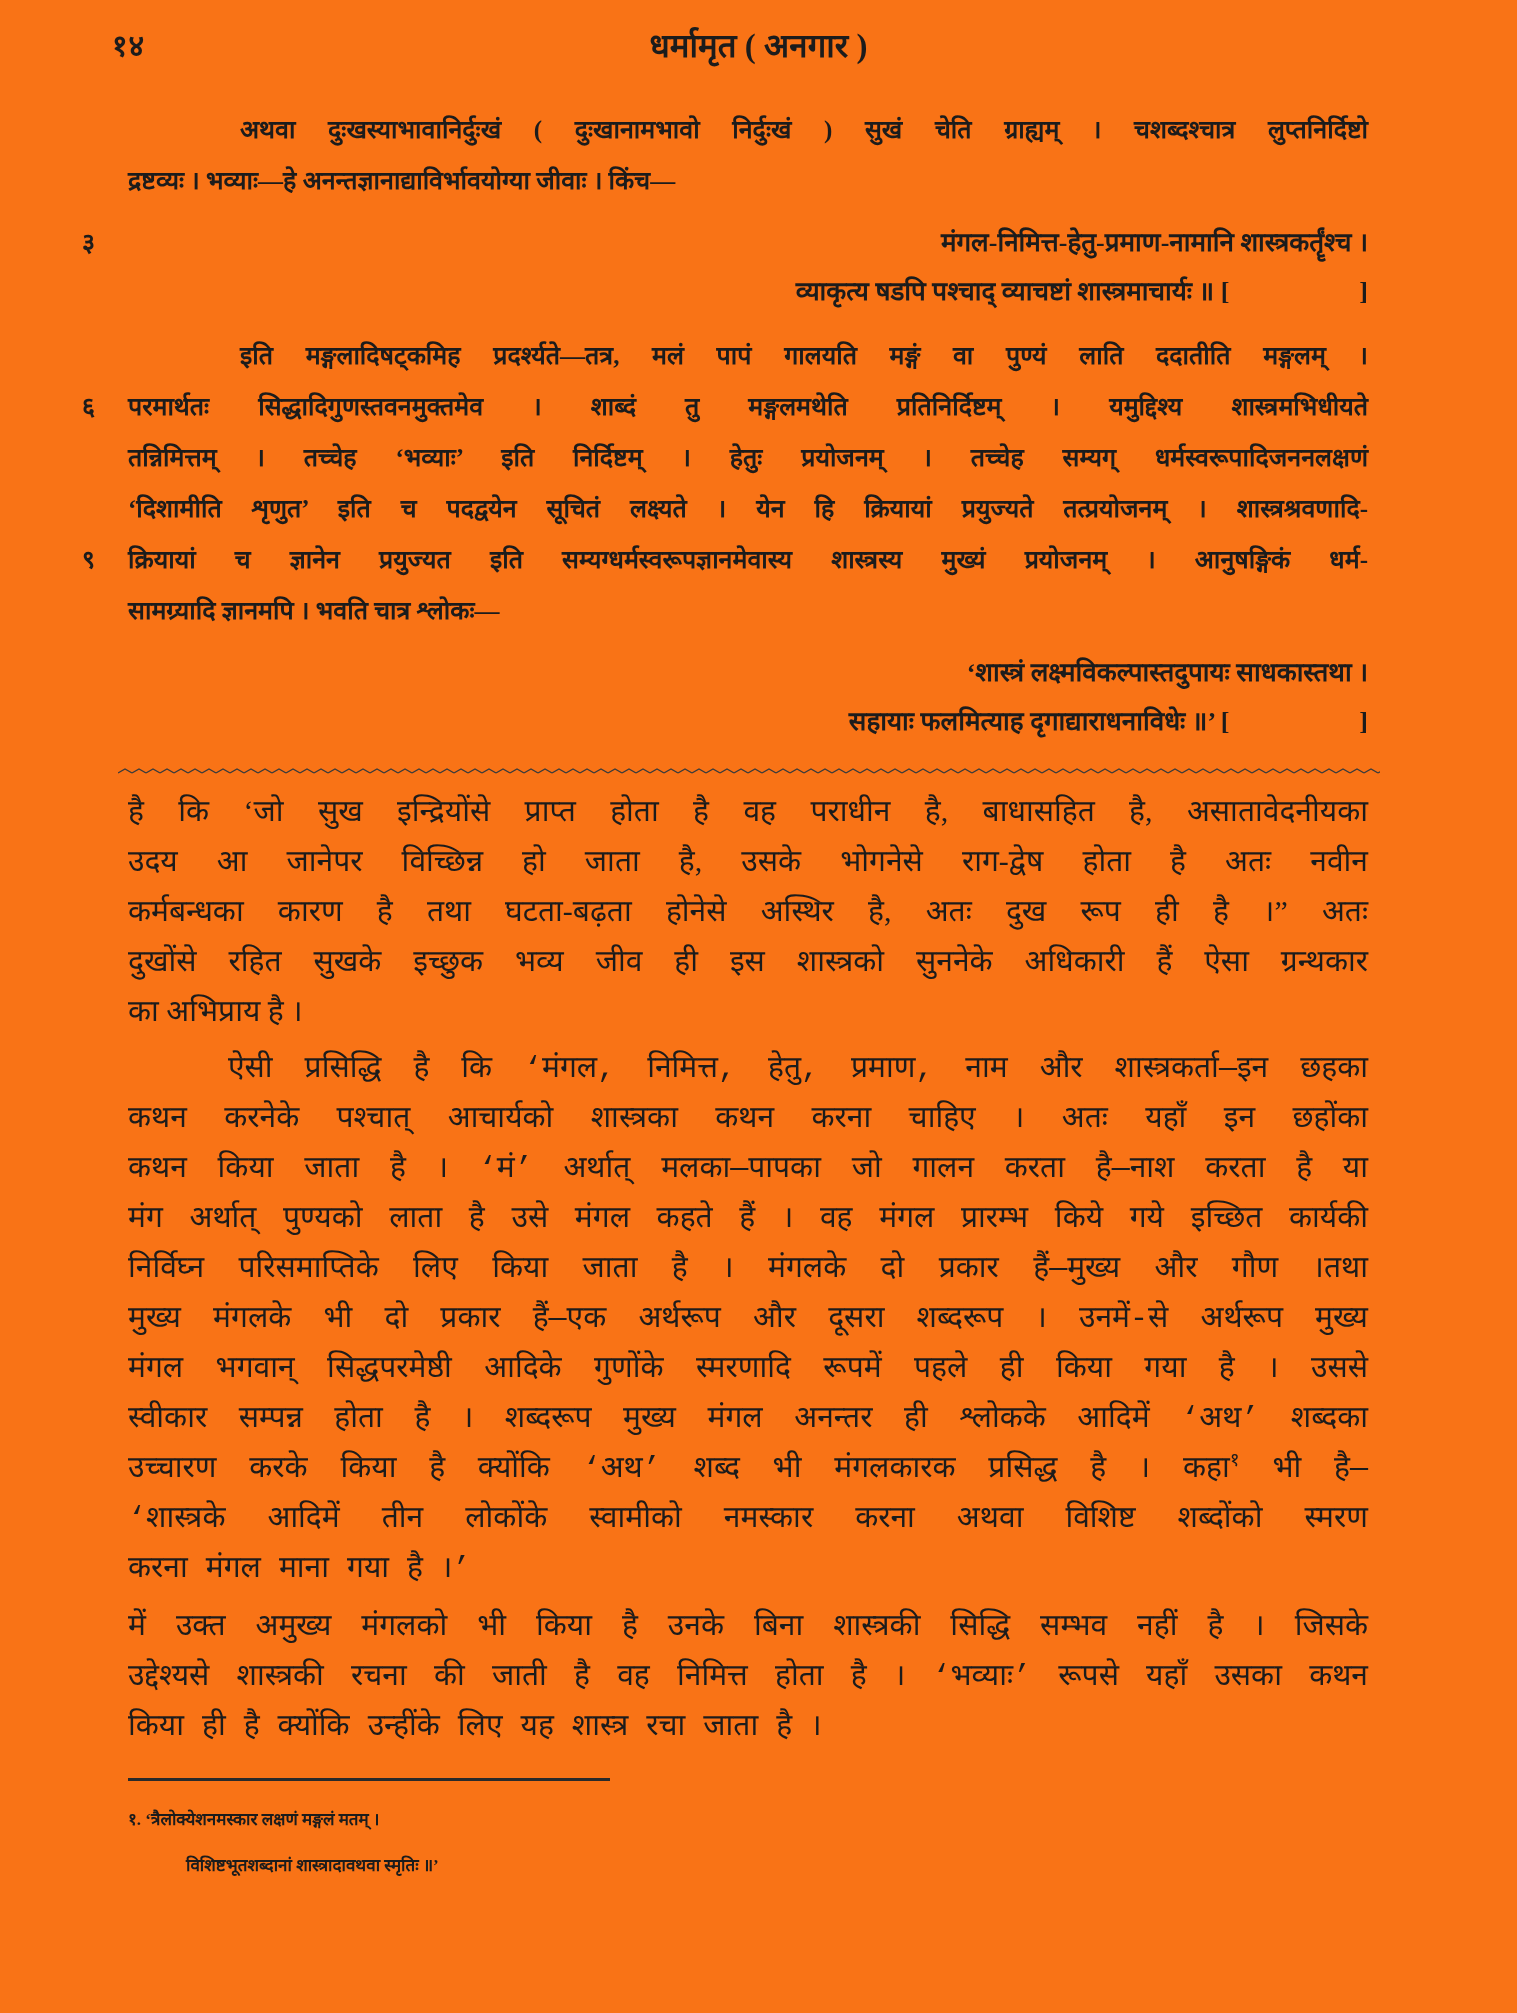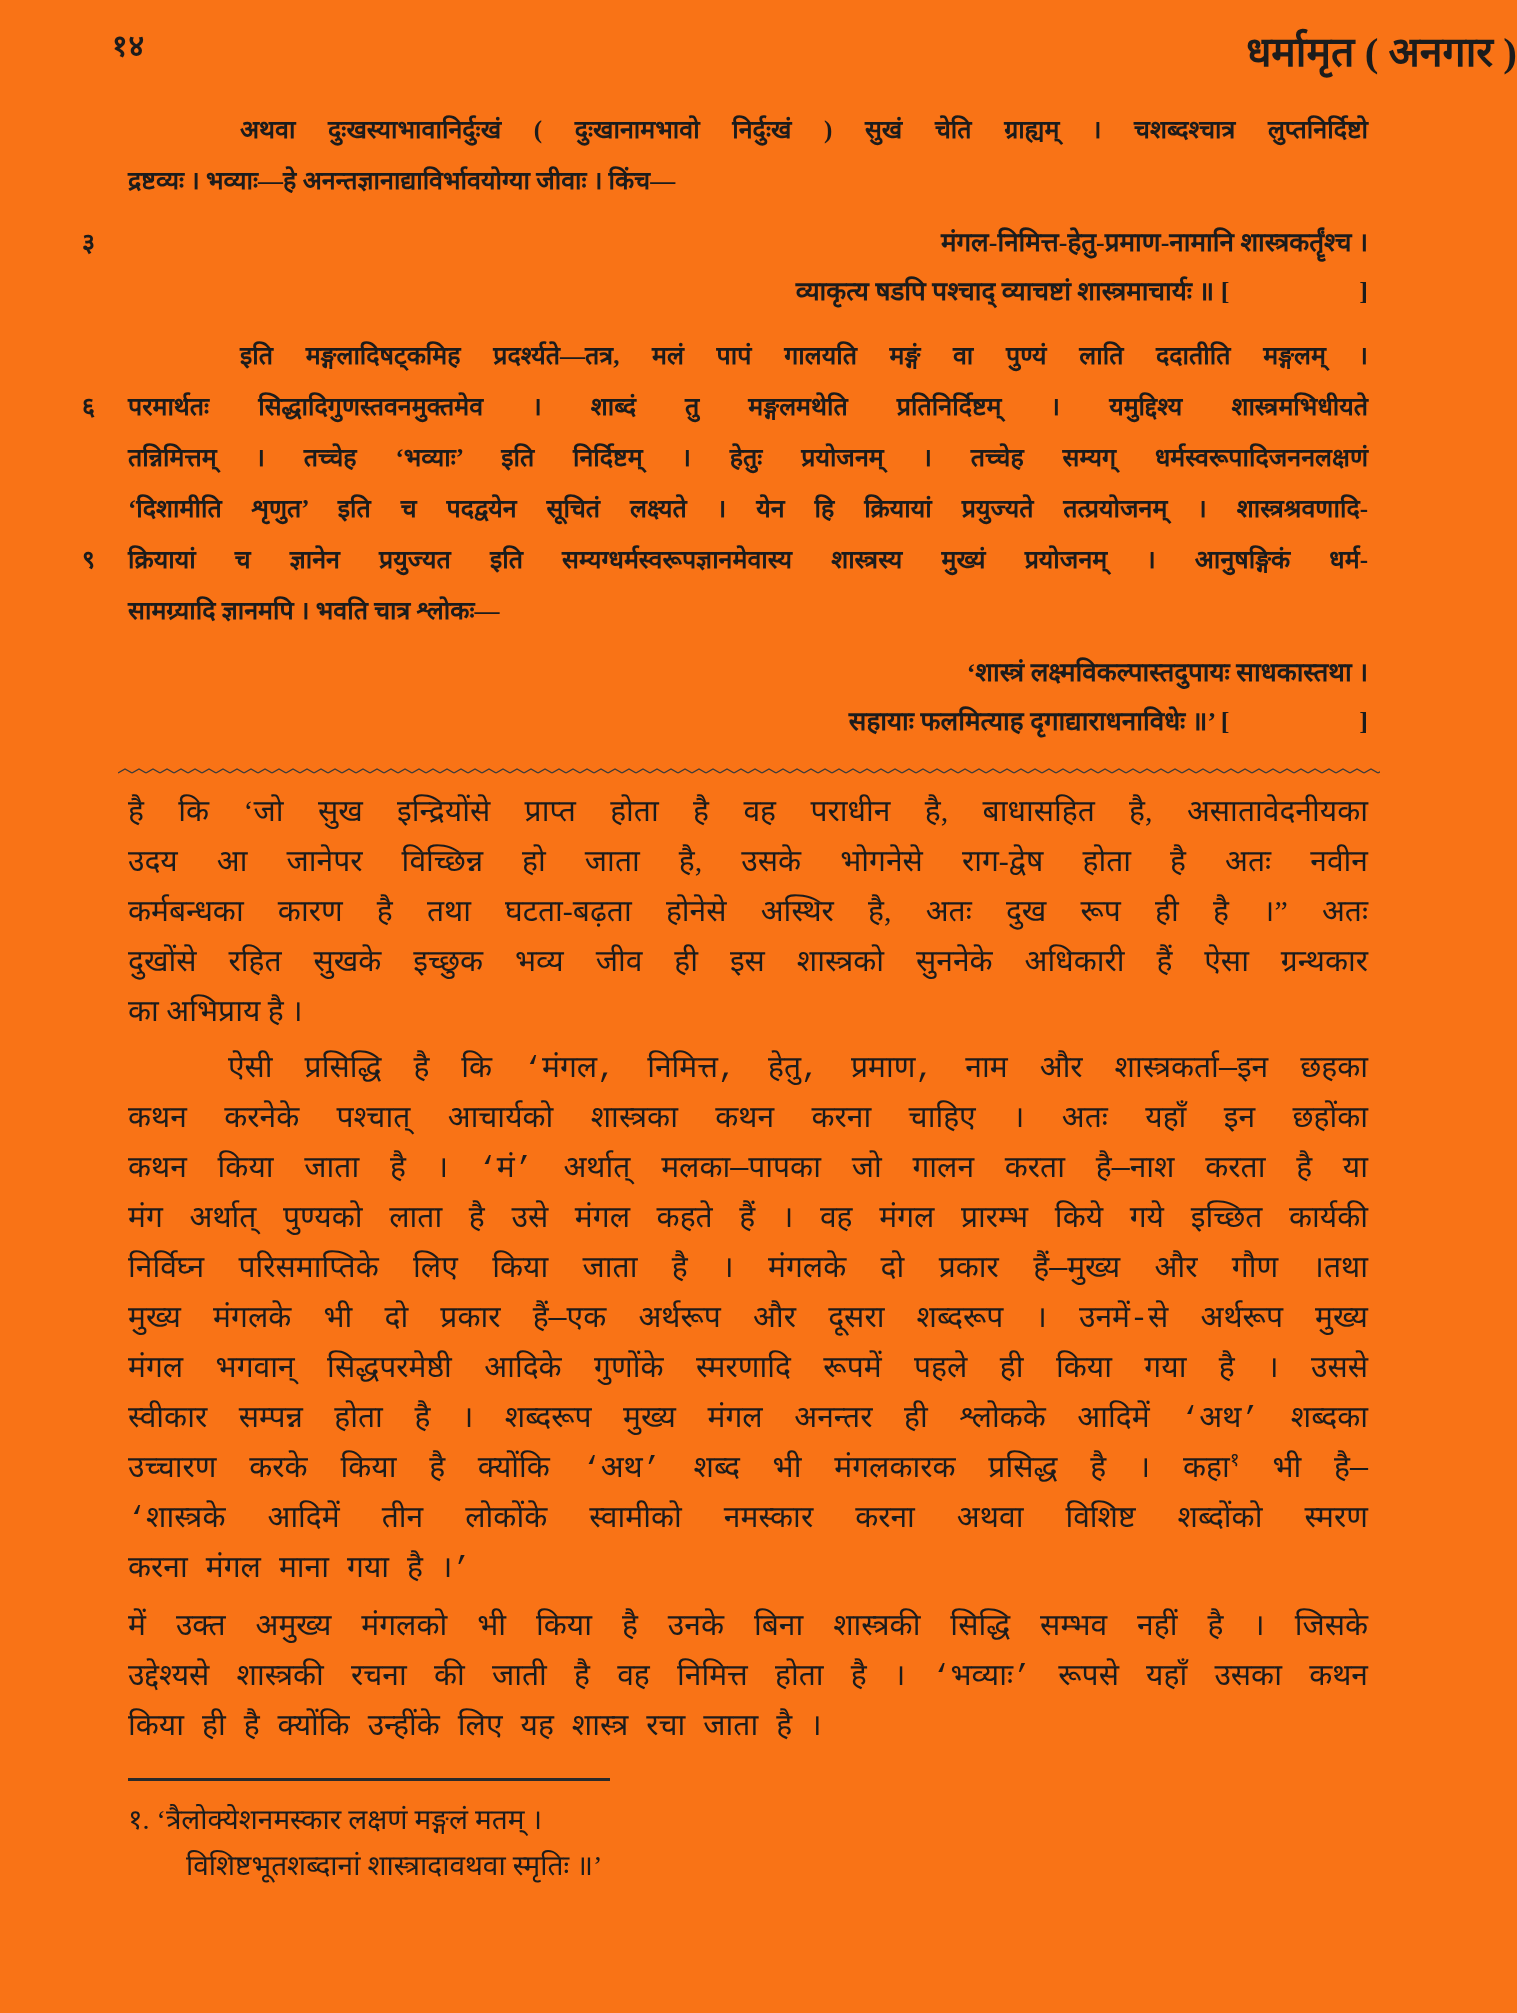--- a/index.html
+++ b/index.html
@@ -14,22 +14,22 @@
     background:#f97316;
     color:#1c1c1c;
     overflow:hidden;
   }
   .page-header{position:relative;height:74px;}
   .pagenum{
     position:absolute;left:112px;top:24px;
     font-size:30px;font-weight:700;letter-spacing:1px;
   }
   .title{
-    display:block;text-align:right;padding-top:22px;
-    font-size:41px;font-weight:700;
+    display:block;text-align:center;padding-top:22px;
+    font-size:33px;font-weight:700;
   }
   .content{margin-left:128px;width:1240px;}
 
   
   .sanskrit{margin-top:30px;font-size:25px;font-weight:600;}
   .s-line{
     position:relative;line-height:51px;
     text-align:justify;text-align-last:justify;
     white-space:nowrap;
   }
@@ -57,21 +57,21 @@
   .h-line.ind{text-indent:100px;}
   .hindi .para{margin-bottom:0;}
   .hindi .para + .para{margin-top:8px;font-family:Liberation Mono, monospace;}
   .fn-ref{font-size:19px;line-height:0;}
 
   
   .fn-rule{
     margin-top:26px;margin-bottom:16px;
     width:482px;border-top:3px solid #2a2a2a;
   }
-  .fn-line{font-size:28px;font-weight:400;line-height:46px;}
+  .fn-line{font-size:17px;font-weight:700;line-height:46px;}
   .fn-line.fn-ind{margin-left:58px;}
 </style>
 </head>
 <body>
 
 <div class="page">
 
   <div class="page-header">
     <span class="pagenum">१४</span>
     <span class="title">धर्मामृत ( अनगार )</span>

